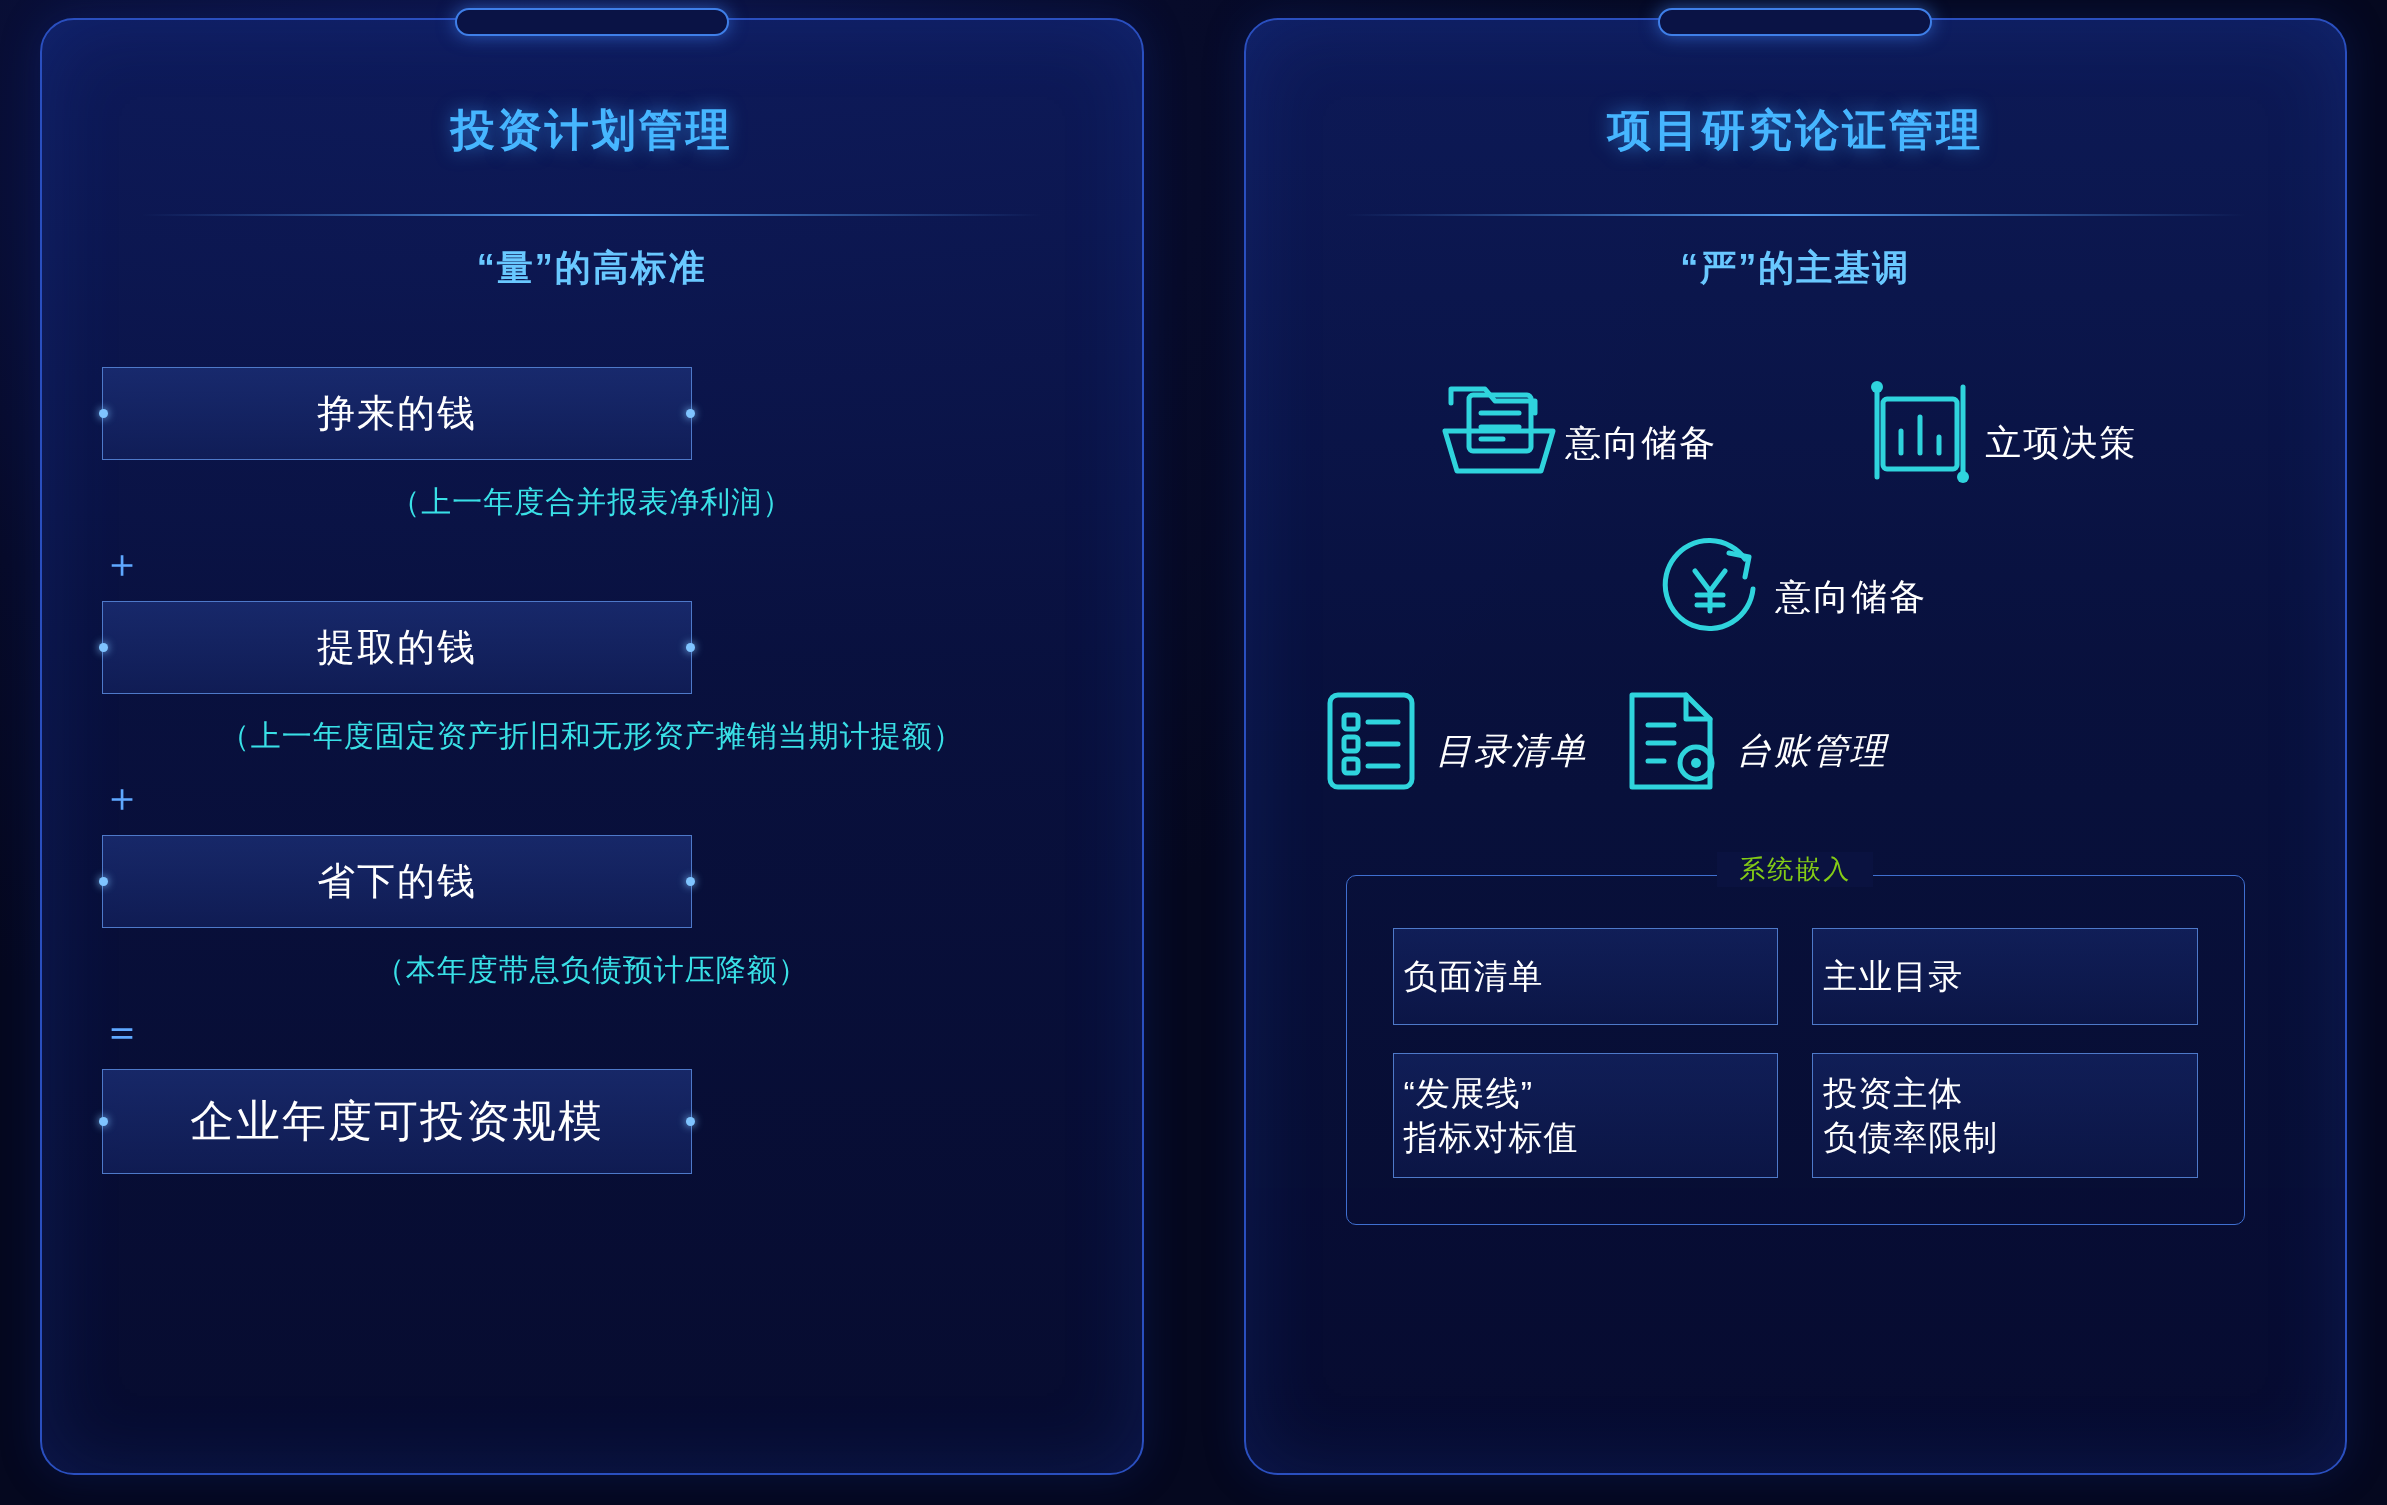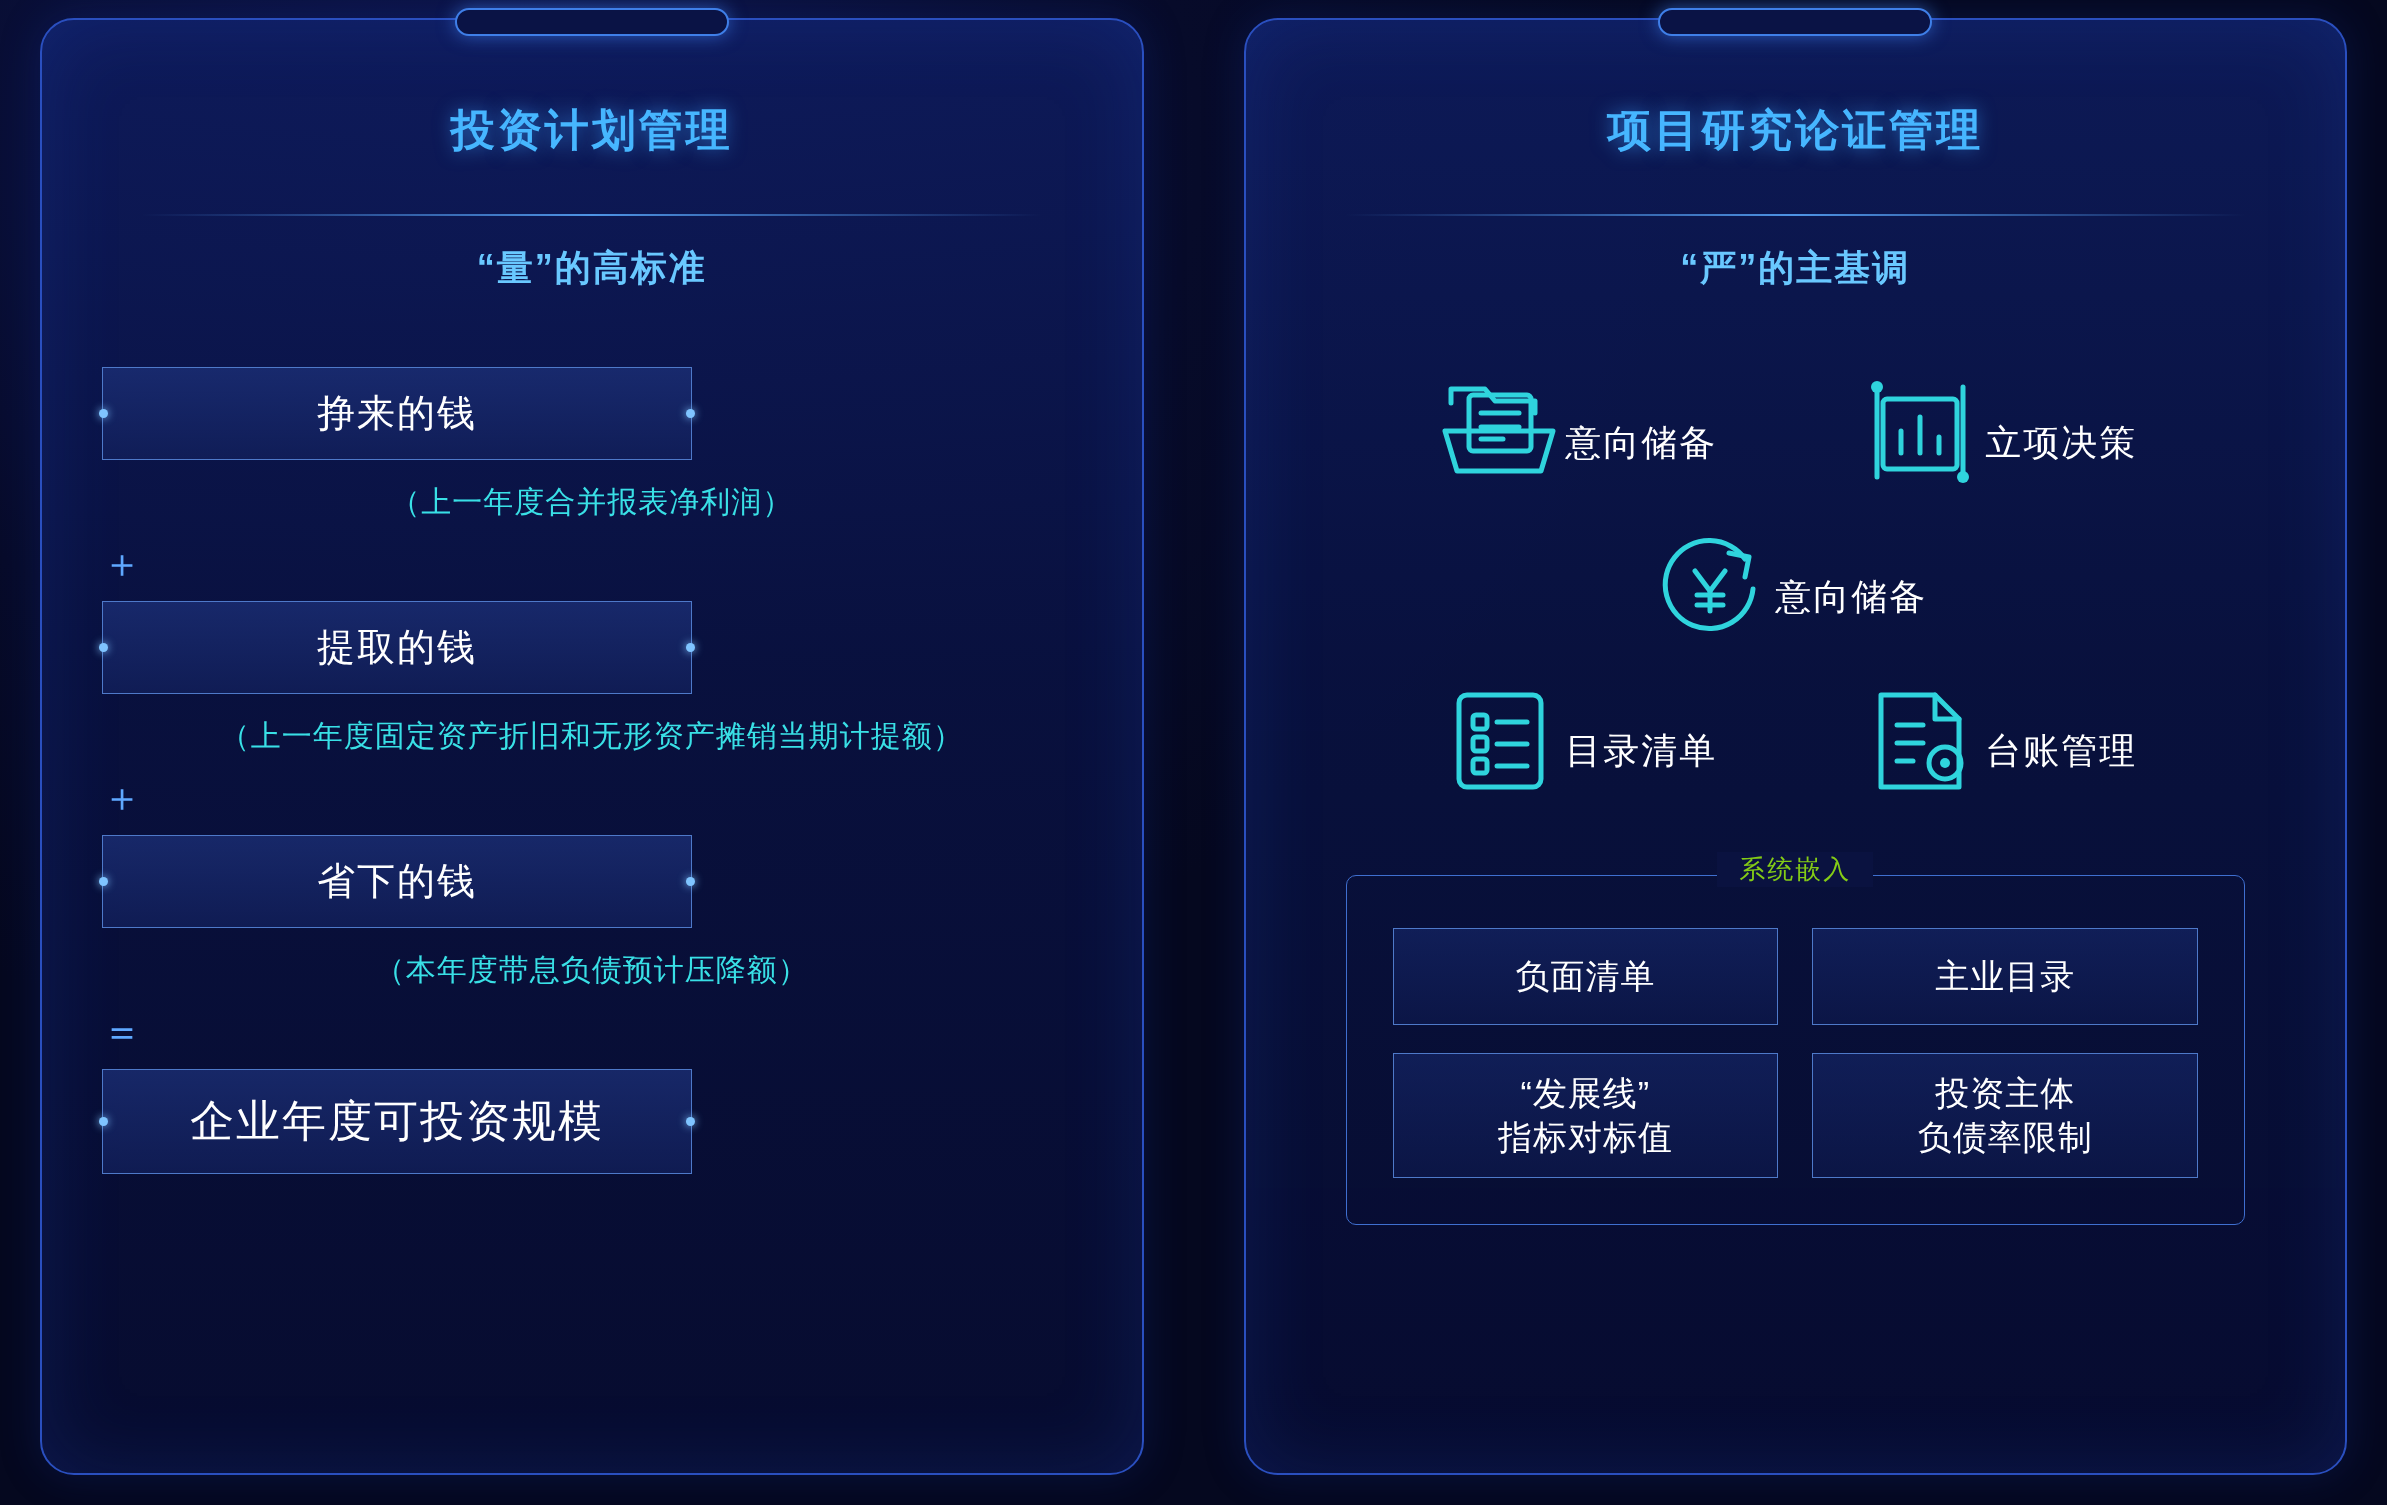--- a/index.html
+++ b/index.html
@@ -145,22 +145,22 @@
   }
   .icon-cell svg { display: block; }
   .icon-label {
     margin-top: 22px;
     color: #ffffff;
     font-size: 36px;
     letter-spacing: 2px;
   }
   .icon-row-2 {
     display: flex;
-    justify-content: center;
-    gap: 120px;
+    justify-content: flex-start;
+    font-style: italic;
   }
 
   
   .embed {
     position: relative;
     margin: 40px 40px 0 40px;
     border: 1px solid #3f6fd0;
     border-radius: 10px;
     padding: 52px 46px 46px 46px;
   }
@@ -179,21 +179,21 @@
     display: grid;
     grid-template-columns: 1fr 1fr;
     gap: 28px 34px;
   }
   .e-box {
     border: 1px solid #4e79c9;
     background: linear-gradient(180deg, rgba(22,40,108,0.6), rgba(14,26,80,0.6));
     color: #ffffff;
     font-size: 34px;
     line-height: 1.28;
-    text-align: center;
+    text-align: left;
     padding: 26px 10px;
     letter-spacing: 1px;
   }
   .e-box.two-line { padding: 18px 10px; }
 </style>
 </head>
 <body>
 
 <div class="stage">
 

